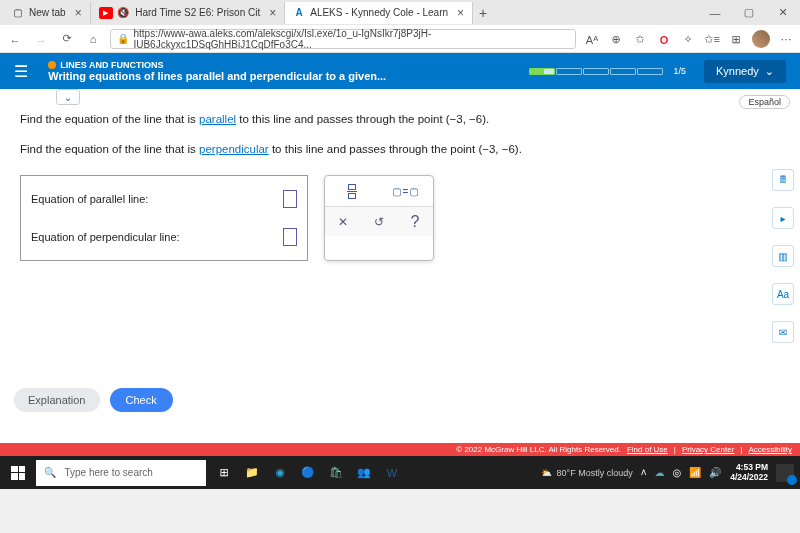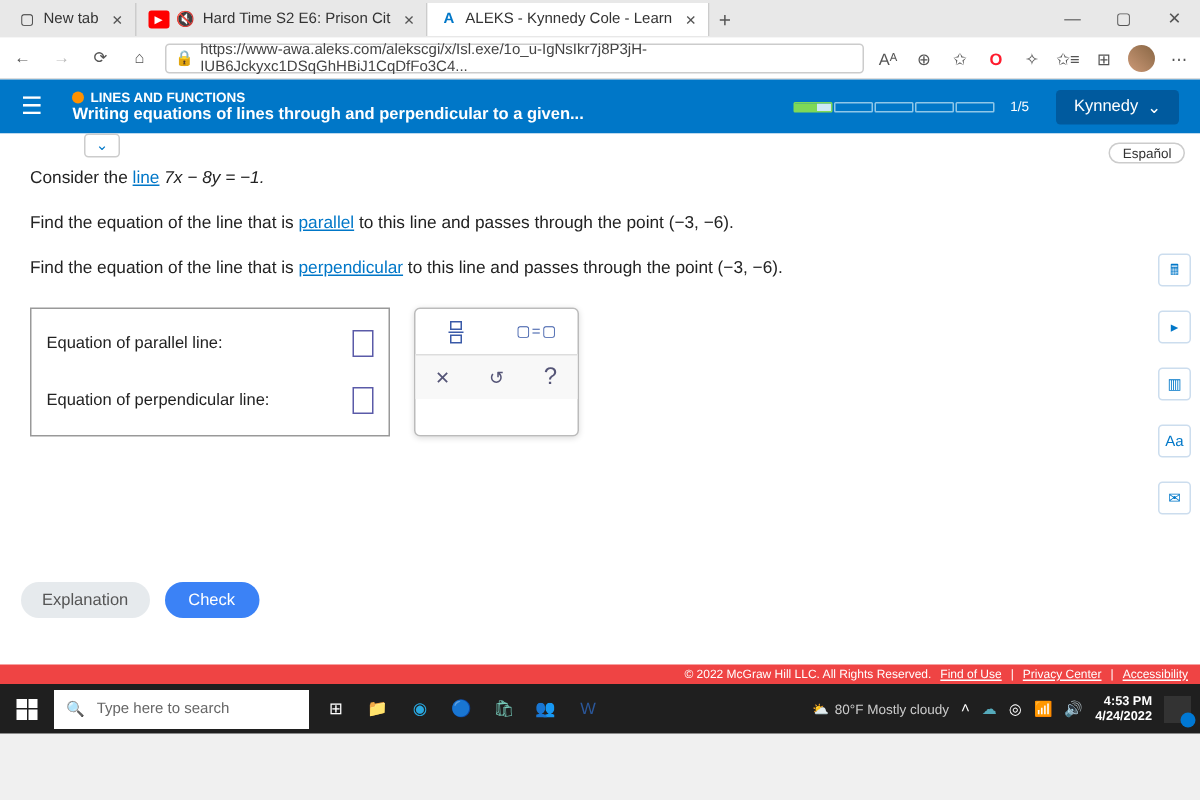--- a/index.html
+++ b/index.html
@@ -41,21 +41,21 @@
 .content-wrap { position: relative; height: 400px; background: #fff; }
 .chevron-badge { position: absolute; left: 56px; top: 0; width: 24px; height: 16px; background:#fff; border:1px solid #ccc; border-radius: 3px; display:flex; align-items:center; justify-content:center; color:#0077c8; font-size:10px; }
 .espanol { position: absolute; right: 10px; top: 6px; border:1px solid #ccc; border-radius:10px; padding:1px 8px; font-size:9px; color:#333; background:#fff; }
 
 .problem { padding: 22px 20px 0 20px; font-size: 11.5px; color: #222; line-height: 1.4; }
 .problem p { margin-bottom: 14px; }
 .link { color: #0077c8; text-decoration: underline; }
 .math { font-style: italic; }
 
 .answer-row { display: flex; gap: 16px; padding-left: 20px; margin-top: 18px; }
-.answer-box { width: 240px; border: 1px solid #999; padding: 14px 10px; }
+.answer-box { width: 288px; border: 1px solid #999; padding: 14px 10px; }
 .ans-line { display: flex; align-items: center; margin-bottom: 20px; font-size: 11px; color:#222; }
 .ans-line:last-child { margin-bottom: 0; }
 .ans-input { width: 14px; height: 18px; border: 1px solid #5a5aa8; margin-left: auto; }
 
 .toolbox { width: 110px; border: 1px solid #bbb; border-radius: 4px; box-shadow: 0 1px 4px rgba(0,0,0,0.15); }
 .tool-row { display: flex; height: 30px; }
 .tool-cell { flex:1; display:flex; align-items:center; justify-content:center; color:#3a5aa8; font-size:12px; }
 .frac-ico { display:flex; flex-direction:column; align-items:center; font-size:7px; line-height:1; color:#3a5aa8;}
 .frac-ico .top,.frac-ico .bot { width:8px; height:6px; border:1px solid #3a5aa8; }
 .frac-ico .bar { width:10px; height:1px; background:#3a5aa8; margin:1px 0;}
@@ -140,44 +140,41 @@
   </div>
 </div>
 
 <div class="aleks-header">
   <div class="hamburger">☰</div>
   <div class="topic-block">
     <div class="topic-cat">
       <span class="dot-o"></span>
       <span>LINES AND FUNCTIONS</span>
     </div>
-    <div class="topic-name">Writing equations of lines through and perpendicular to a given...</div>
+    <div class="topic-name">Writing equations of lines parallel and perpendicular to a given...</div>
   </div>
   <div class="progress-seg">
     <div class="seg fill"></div>
       <div class="seg"></div>
       <div class="seg"></div>
       <div class="seg"></div>
       <div class="seg"></div>
   </div>
   <div class="prog-text">1/5</div>
   <div class="user-btn">
     <span>Kynnedy</span>
     <span>⌄</span>
   </div>
 </div>
 
 <div class="content-wrap">
   <div class="chevron-badge">⌄</div>
   <div class="espanol">Español</div>
 
   <div class="problem">
-    <p>
-      <span>Consider the </span><span class="link">line</span><span class="math"> 7x − 8y = −1.</span>
-    </p>
     <p>
       <span>Find the equation of the line that is </span><span class="link">parallel</span><span> to this line and passes through the point (−3, −6).</span>
     </p>
     <p>
       <span>Find the equation of the line that is </span><span class="link">perpendicular</span><span> to this line and passes through the point (−3, −6).</span>
     </p>
   </div>
 
   <div class="answer-row">
     <div class="answer-box">

